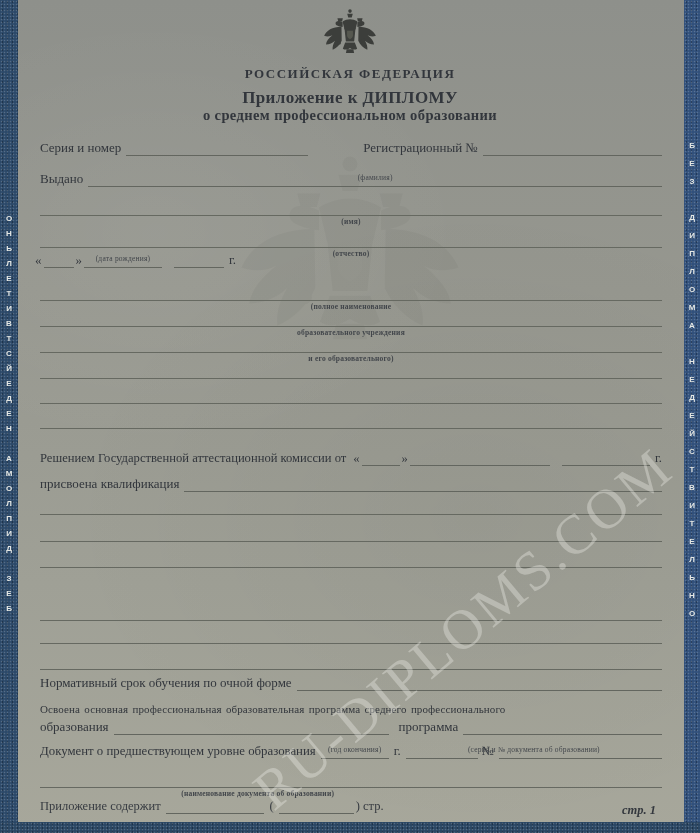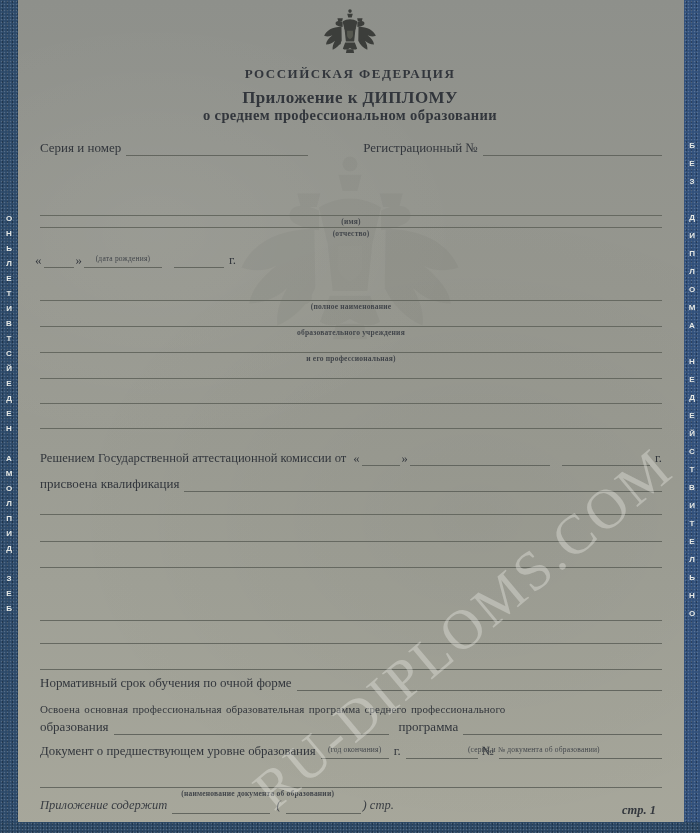--- a/index.html
+++ b/index.html
@@ -48,21 +48,21 @@
   .fill{border-bottom:1px solid #63665f; height:15px; position:relative;}
   .grow{flex:1;}
   .hr{position:absolute; z-index:2; left:40px; right:38px; height:0; border-bottom:1px solid #666961;font-weight:bold;}
   .hint{
     position:absolute; top:2px; left:0; right:0; text-align:center;
     font-size:7.5px; color:#42464b; letter-spacing:0.2px; line-height:10px;
   }
   .group{display:flex; align-items:flex-end; position:relative;}
   .spacer{width:55px;}
   .gap12{width:12px;}
-  .italic-row{font-style:italic; font-size:12.5px; color:#383c42;align-items:center;}
+  .italic-row{font-size:12.5px; color:#383c42;}
   .pagenum{
     position:absolute; z-index:3; right:44px; top:803px;
     font-style:italic; font-weight:bold; font-size:12.5px; color:#34383e;
   }
   .qmark{padding:0 2px;}
   
   .emblem{position:absolute; z-index:2; left:0; right:0; top:8px; text-align:center;}
   .ghost{position:absolute; z-index:1; left:195px; top:150px; opacity:0.05;}
   .wm{
     position:absolute; z-index:5; left:282px; top:758px;
@@ -123,26 +123,32 @@
   <div class="abs center subtitle" style="top:107px">о среднем профессиональном образовании</div>
 
   <div class="row" style="top:139px;height:17px">
     <span class="lbl">Серия и номер</span>
     <span class="fill" style="width:182px"></span>
     <span class="spacer"></span>
     <span class="lbl">Регистрационный №</span>
     <span class="fill grow"></span>
   </div>
 
+  <div class="row" style="top:170px;height:17px">
+    <span class="lbl">Выдано</span>
+    <span class="fill grow">
+      <span class="hint">(фамилия)</span>
+    </span>
+  </div>
 
   <div class="hr" style="top:215px">
     <span class="hint">(имя)</span>
   </div>
 
-  <div class="hr" style="top:227px">
+  <div class="hr" style="top:247px">
     <span class="hint">(отчество)</span>
   </div>
 
   <div class="row" style="top:251px;height:17px;left:33px">
     <span class="qmark">«</span>
     <span class="fill" style="width:30px"></span>
     <span class="qmark">»</span>
     <span class="fill" style="width:78px">
       <span class="hint">(дата рождения)</span>
     </span>
@@ -151,21 +157,21 @@
     <span class="lbl" style="padding-left:5px">г.</span>
   </div>
 
   <div class="hr" style="top:300px">
     <span class="hint">(полное наименование</span>
   </div>
   <div class="hr" style="top:326px">
     <span class="hint">образовательного учреждения</span>
   </div>
   <div class="hr" style="top:352px">
-    <span class="hint">и его профессиональная)</span>
+    <span class="hint">и его образовательного)</span>
   </div>
 
   <div class="hr" style="top:378px"></div>
   <div class="hr" style="top:403px"></div>
   <div class="hr" style="top:428px"></div>
 
   <div class="row" style="top:449px;height:17px;font-size:12.6px">
     <span class="lbl">Решением Государственной аттестационной комиссии от</span>
     <span class="qmark">«</span>
     <span class="fill" style="width:38px"></span>

